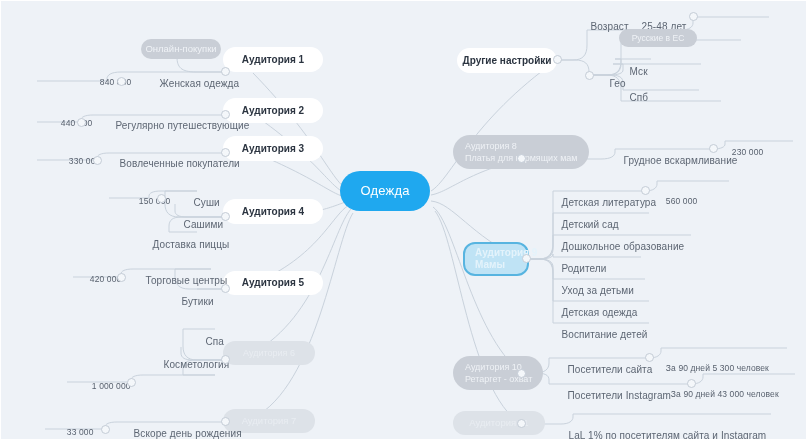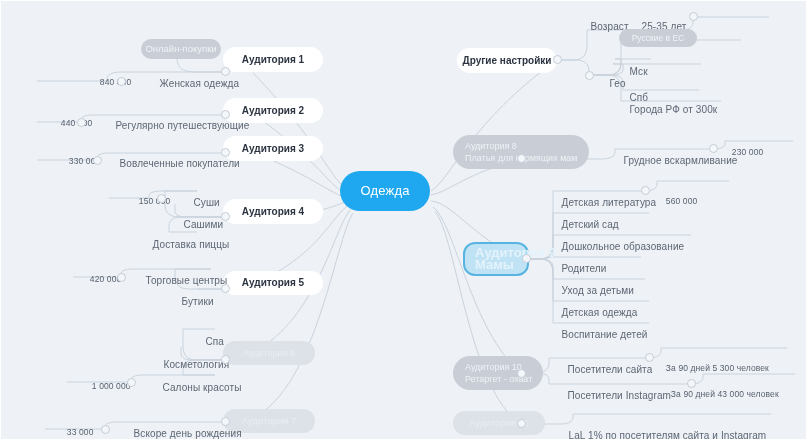--- a/index.html
+++ b/index.html
@@ -69,21 +69,21 @@
     text-align:left;
     justify-content:flex-start;
     padding:0 12px;
     line-height:12px;
   }
   
   .pill-selected{
     background:#bfe3f5;
     color:#e4f3fb;
     border:2px solid #57b4e0;
-    font-size:13px;
+    font-size:10px;
     font-weight:bold;
     text-align:left;
     justify-content:flex-start;
     padding:0 10px;
     line-height:12px;
     border-radius:12px;
   }
   
   .root{
     background:#1fa8ef;
@@ -296,23 +296,20 @@
 
   <div class="node pill-gray faint two" style="left:222px;top:340px;width:92px;height:24px;justify-content:center;">
     <span>Аудитория 6</span>
   </div>
   <div class="leaf" style="left:193px;top:324px;">
     <span>Спа</span>
   </div>
   <div class="leaf" style="left:151px;top:347px;">
     <span>Косметология</span>
   </div>
-  <div class="leaf" style="left:150px;top:370px;">
-    <span>Салоны красоты</span>
-  </div>
   <div class="num" style="left:81px;top:370px;">
     <span>1 000 000</span>
   </div>
   <div class="dot" style="left:220px;top:354px;"></div>
   <div class="dot" style="left:126px;top:377px;"></div>
 
   <div class="node pill-gray faint" style="left:222px;top:408px;width:92px;height:24px;">
     <span>Аудитория 7</span>
   </div>
   <div class="leaf" style="left:121px;top:416px;">
@@ -324,36 +321,33 @@
   <div class="dot" style="left:220px;top:416px;"></div>
   <div class="dot" style="left:100px;top:424px;"></div>
 
   <div class="node pill-white" style="left:456px;top:47px;width:100px;height:25px;">
     <span>Другие настройки</span>
   </div>
   <div class="leaf" style="left:578px;top:9px;">
     <span>Возраст</span>
   </div>
   <div class="leaf" style="left:629px;top:9px;">
-    <span>25-35 лет</span>
+    <span>25-48 лет</span>
   </div>
   <div class="leaf" style="left:597px;top:66px;">
     <span>Гео</span>
   </div>
   <div class="node pill-gray" style="left:618px;top:28px;width:78px;height:18px;font-size:8.5px;">
     <span>Русские в ЕС</span>
   </div>
   <div class="leaf" style="left:617px;top:54px;">
     <span>Мск</span>
   </div>
   <div class="leaf" style="left:617px;top:80px;">
     <span>Спб</span>
-  </div>
-  <div class="leaf" style="left:617px;top:92px;">
-    <span>Города РФ от 300к</span>
   </div>
   <div class="dot" style="left:552px;top:54px;"></div>
   <div class="dot" style="left:584px;top:70px;"></div>
   <div class="dot" style="left:688px;top:11px;"></div>
 
   <div class="node pill-gray two" style="left:452px;top:134px;width:136px;height:34px;">
     <span><span>Аудитория 8</span><br><span>Платья для кормящих мам</span></span>
   </div>
   <div class="leaf" style="left:611px;top:143px;">
     <span>Грудное вскармливание</span>

